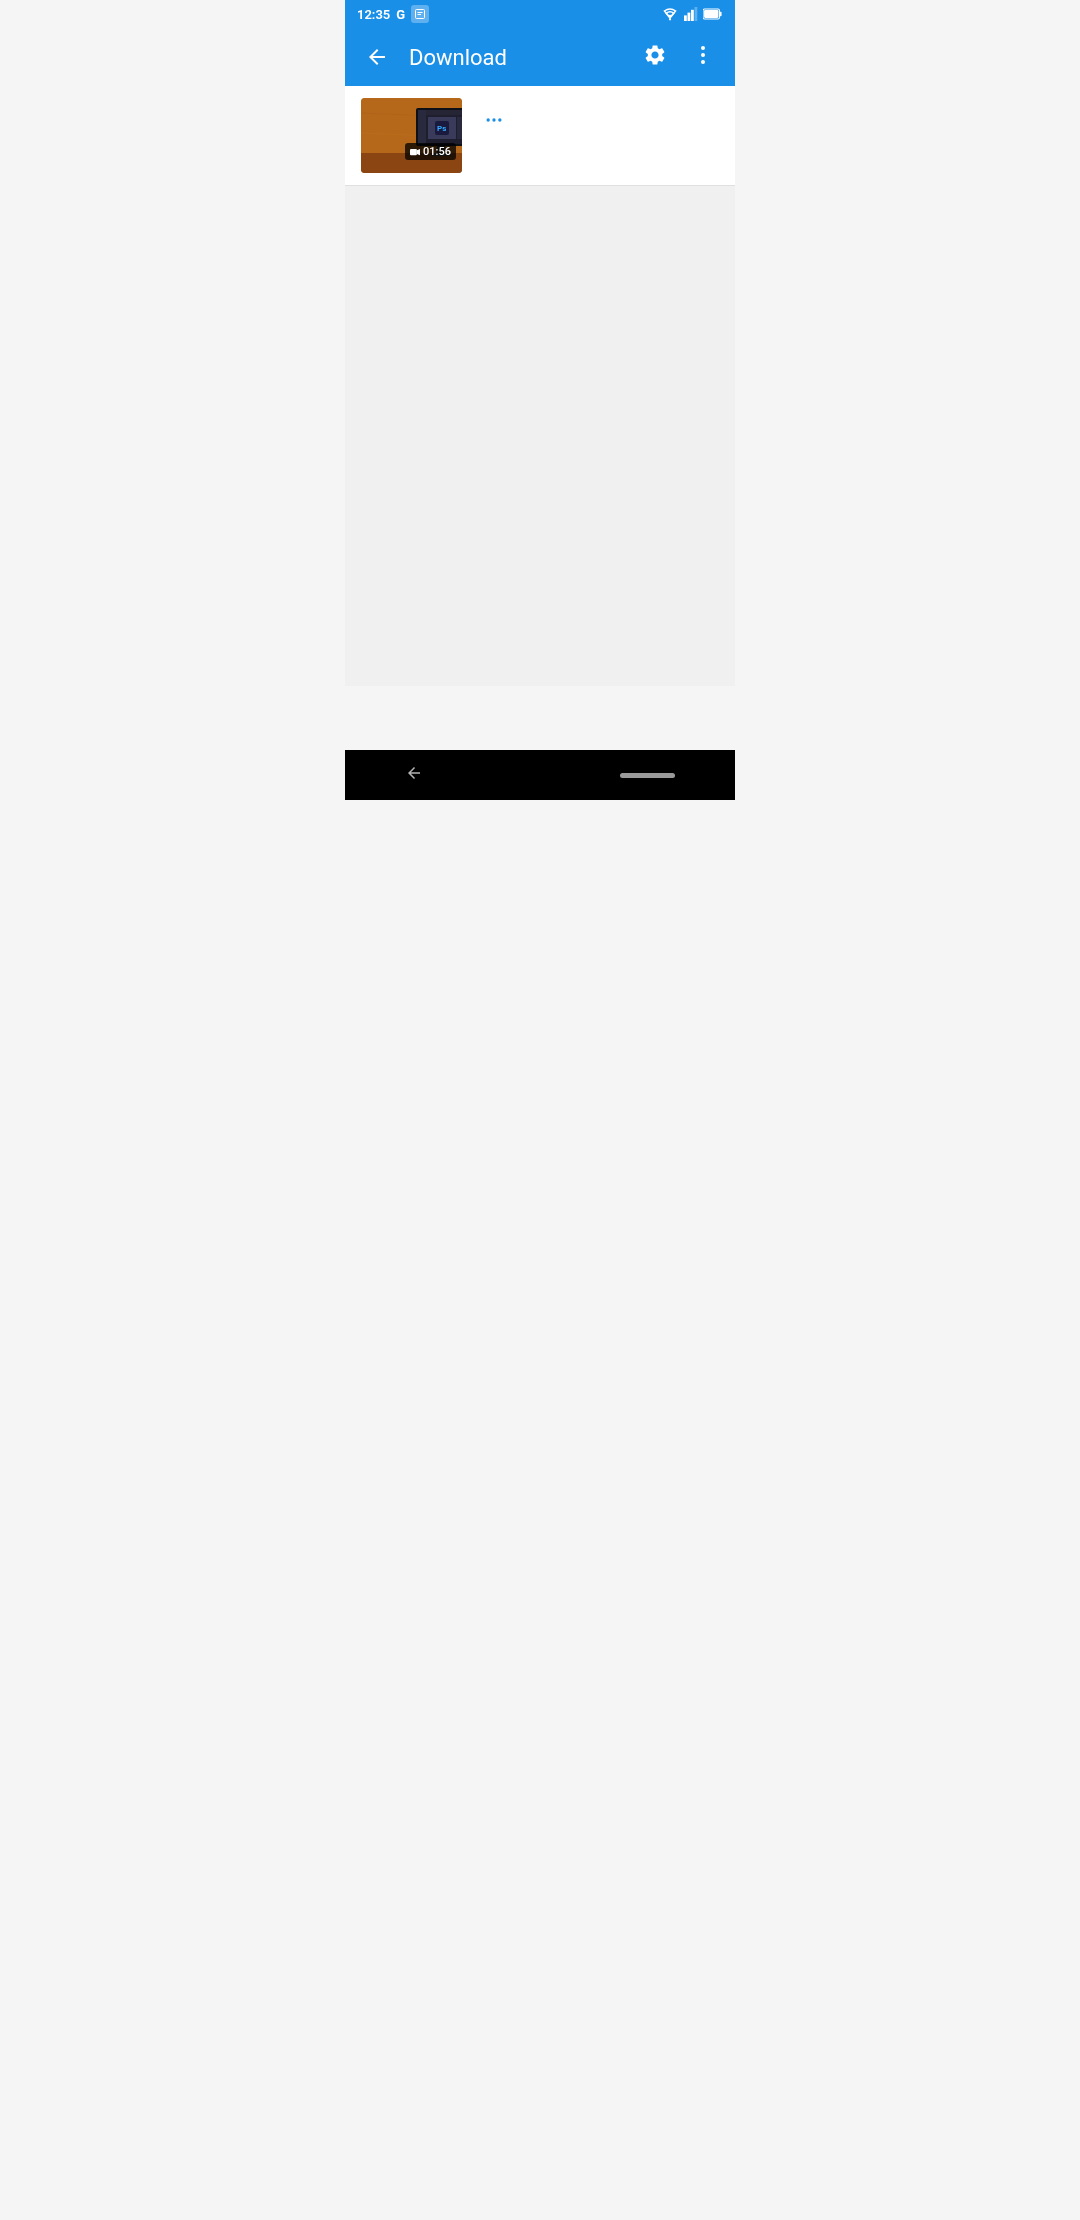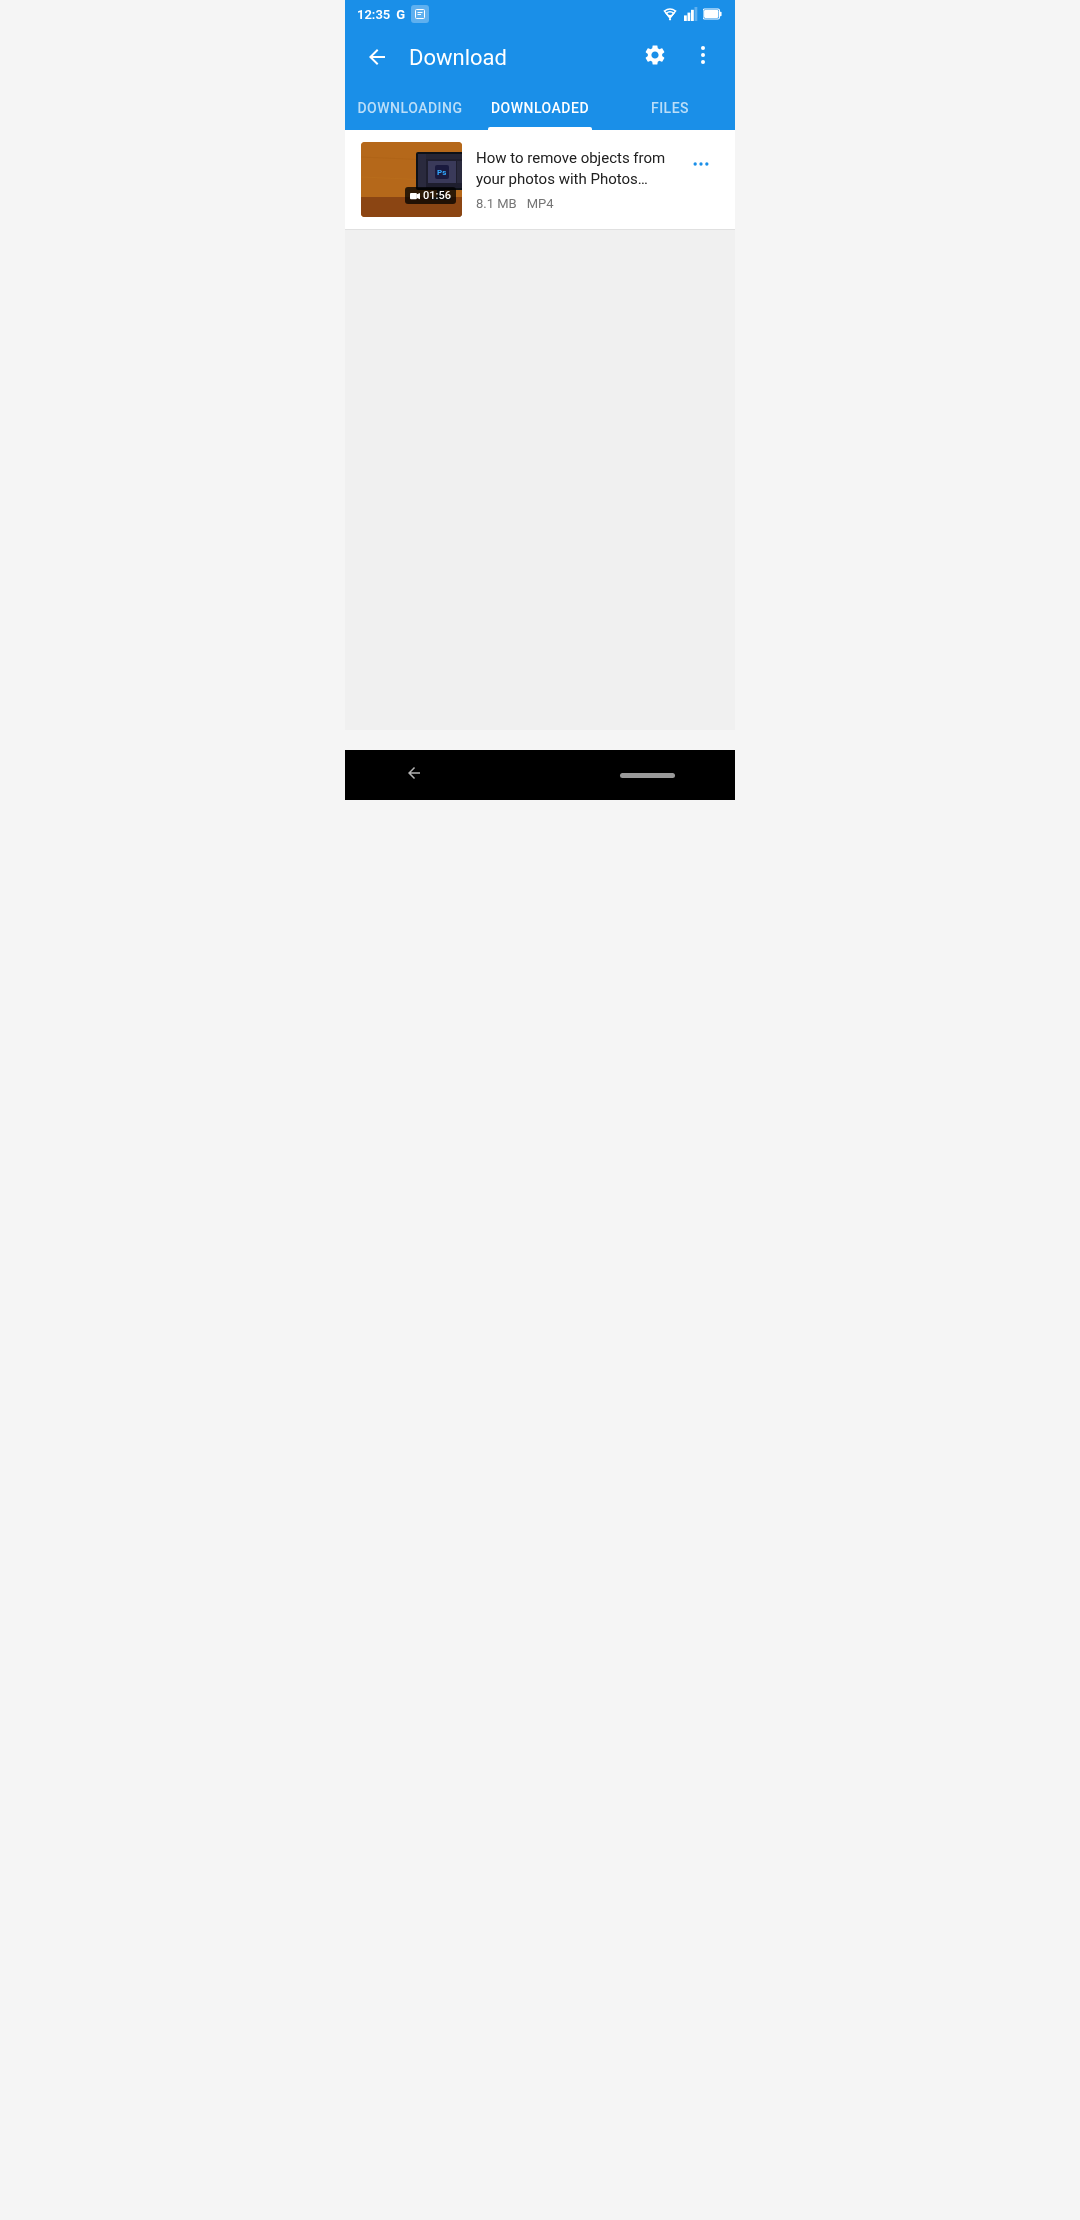--- a/index.html
+++ b/index.html
@@ -317,25 +317,20 @@
       <div class="more-icon">
         <svg width="24" height="24" viewBox="0 0 24 24" fill="white">
           <circle cx="12" cy="5" r="2"></circle>
           <circle cx="12" cy="12" r="2"></circle>
           <circle cx="12" cy="19" r="2"></circle>
         </svg>
       </div>
     </div>
   </div>
 
-  <div class="tabs">
-    <div class="tab">Downloading</div>
-    <div class="tab active">Downloaded</div>
-    <div class="tab">Files</div>
-  </div>
 
   <div class="scrollable-content">
 
     <div class="video-item">
 
       <div class="thumbnail-container">
         <div class="thumbnail-bg">
           
           <svg width="115" height="75" viewBox="0 0 115 75" xmlns="http://www.w3.org/2000/svg">
 
@@ -368,27 +363,20 @@
 
         <div class="duration-badge">
           <svg width="10" height="8" viewBox="0 0 16 12">
             <rect x="0" y="1" width="11" height="10" rx="1.5" fill="white"></rect>
             <polygon points="11,3 16,1 16,11 11,9" fill="white"></polygon>
           </svg>
           <span>01:56</span>
         </div>
       </div>
 
-      <div class="video-info">
-        <div class="video-title">How to remove objects from your photos with Photos…</div>
-        <div class="video-meta">
-          <span class="video-size">8.1 MB</span>
-          <span class="video-format">MP4</span>
-        </div>
-      </div>
 
       <div class="more-options">
         <svg width="20" height="20" viewBox="0 0 24 24" fill="#1a8fe8">
           <circle cx="5" cy="12" r="2"></circle>
           <circle cx="12" cy="12" r="2"></circle>
           <circle cx="19" cy="12" r="2"></circle>
         </svg>
       </div>
 
     </div>

